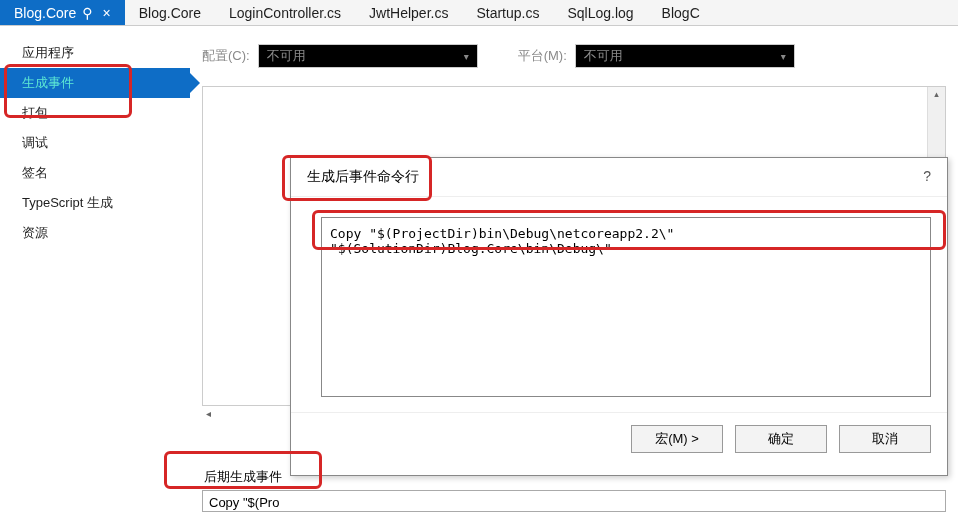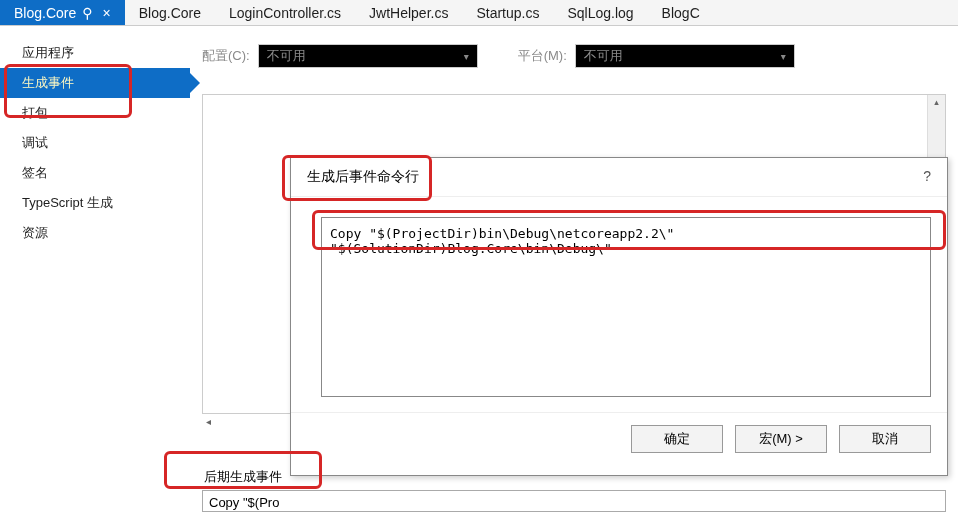--- a/index.html
+++ b/index.html
@@ -55,21 +55,21 @@
       flex-shrink: 0;
     }
     .sidebar-item {
       padding: 6px 22px;
       color: #1e1e1e;
       cursor: pointer;
       font-size: 13px;
     }
     .sidebar-item.selected {
       background: #0e6dc6;
-      color: #fef9c3;
+      color: #5eead4;
       position: relative;
     }
     .sidebar-item.selected::after {
       content: "";
       position: absolute;
       right: -10px;
       top: 50%;
       transform: translateY(-50%);
       border-left: 10px solid #0e6dc6;
       border-top: 10px solid transparent;
@@ -77,21 +77,21 @@
     }
     .content {
       flex: 1;
       padding: 18px 12px;
       position: relative;
     }
     .config-row {
       display: flex;
       align-items: center;
       gap: 8px;
-      margin-bottom: 26px;
+      margin-bottom: 18px;
     }
     .config-label {
       color: #8a8a8a;
       font-size: 13px;
     }
     .config-dropdown {
       width: 220px;
       height: 24px;
       border: 1px solid #ccc;
       background: #000000;
@@ -300,24 +300,24 @@
 <div class="dialog">
   <div class="dialog-title">
     <span>生成后事件命令行</span>
     <span class="help">?</span>
   </div>
   <div class="dialog-body">
     <textarea class="command-textarea" style="">Copy "$(ProjectDir)bin\Debug\netcoreapp2.2\" "$(SolutionDir)Blog.Core\bin\Debug\"</textarea>
   </div>
   <div class="dialog-footer">
     <div class="dlg-btn">
+        <span>宏(M) &gt;</span>
+      </div>
+    <div class="dlg-btn">
         <span>确定</span>
-      </div>
-    <div class="dlg-btn">
-        <span>宏(M) &gt;</span>
       </div>
     <div class="dlg-btn">
         <span>取消</span>
       </div>
   </div>
 </div>
 
 <div class="annot" style="left:4px; top:64px; width:128px; height:54px;"></div>
 <div class="annot" style="left:282px; top:155px; width:150px; height:46px;"></div>
 <div class="annot" style="left:312px; top:210px; width:634px; height:40px;"></div>

